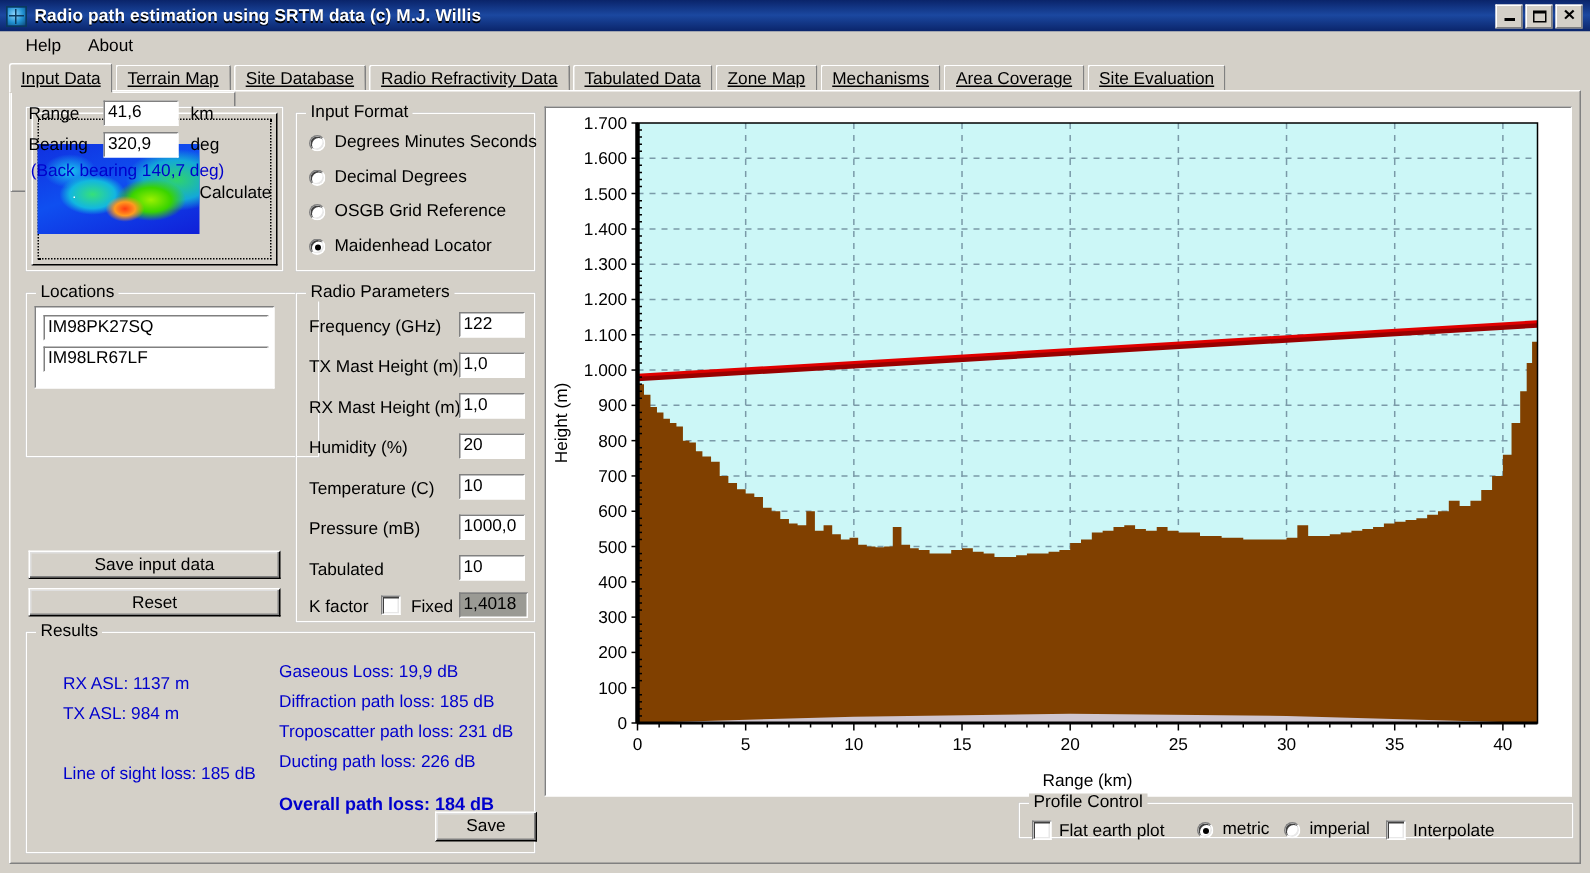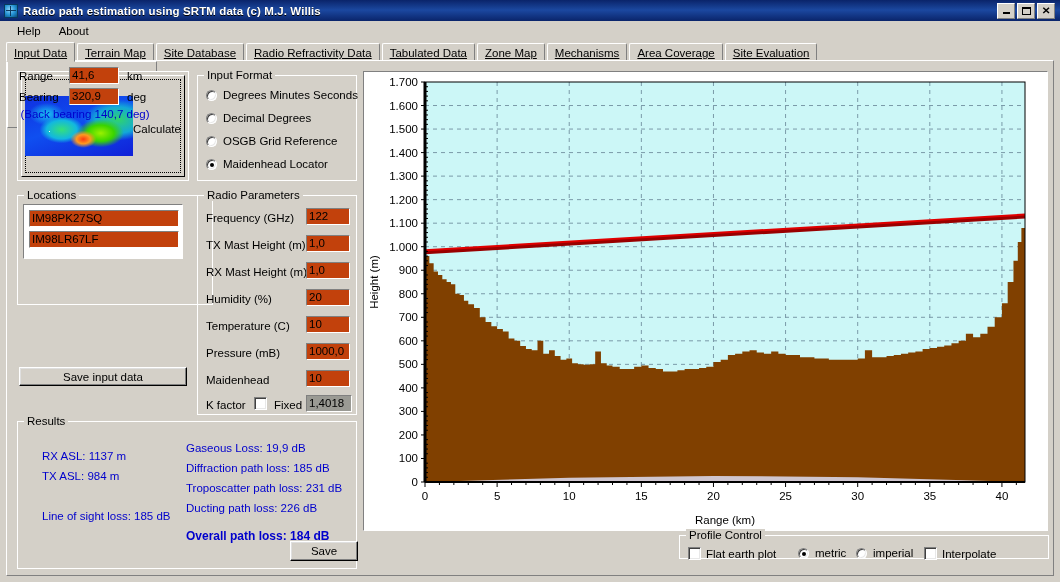--- a/index.html
+++ b/index.html
@@ -95,21 +95,21 @@
     background:#fff;border:1px solid;border-color:#808080 #fff #fff #808080;
     box-shadow:inset 1px 1px 0 #404040, inset -1px -1px 0 #e8e8e8;
     position:relative;
   }
   .radio.on:after{content:"";position:absolute;left:3px;top:3px;width:4px;height:4px;border-radius:50%;background:#000;}
 
   
   #loc-group{left:10px;top:134px;width:196px;height:110px;}
   .loc-white{position:absolute;left:5px;top:8px;width:160px;height:55px;background:#fff;border:1px solid;border-color:#808080 #fff #fff #808080;}
   .txtin{
-    background:#c2410c;border:1px solid;border-color:#808080 #fff #fff #808080;
+    background:#ffffff;border:1px solid;border-color:#808080 #fff #fff #808080;
     font-family:"Liberation Sans",sans-serif;font-size:11.5px;line-height:15px;
     padding:0 2px;white-space:nowrap;overflow:hidden;
   }
   #loc1{position:absolute;left:5px;top:5px;width:150px;height:17px;}
   #loc2{position:absolute;left:5px;top:26px;width:150px;height:17px;}
 
   #rb-group{left:15px;top:203px;width:150px;height:67px;background:#d4d0c8;border:1px solid;border-color:#fff #808080 #808080 #fff;}
   .rb-label{position:absolute;font-size:11.5px;}
   .rb-unit{position:absolute;font-size:11.5px;}
   #backbearing{position:absolute;left:8px;top:47px;width:140px;text-align:center;color:#0000cc;font-size:11.5px;}
@@ -238,20 +238,21 @@
       <div class="rb-label" style="left:12px;top:9px;">Range</div>
       <div class="txtin" style="position:absolute;left:62px;top:6px;width:50px;height:17px;">41,6</div>
       <div class="rb-unit" style="left:120px;top:9px;">km</div>
       <div class="rb-label" style="left:12px;top:30px;">Bearing</div>
       <div class="txtin" style="position:absolute;left:62px;top:27px;width:50px;height:17px;">320,9</div>
       <div class="rb-unit" style="left:120px;top:30px;">deg</div>
       <div id="backbearing">(Back bearing 140,7 deg)</div>
     </div>
 
     <div class="pbtn" id="save-input">Save input data</div>
+    <div class="pbtn" id="reset-btn">Reset</div>
 
     <div class="group" id="rp-group">
       <div class="gb-in"></div>
       <div class="group-title">Radio Parameters</div>
 
       <div class="rp-label" style="left:8px;top:16px;">Frequency (GHz)</div>
       <div class="txtin rp-in" style="left:108px;top:12px;">122</div>
 
       <div class="rp-label" style="left:8px;top:43px;">TX Mast Height (m)</div>
       <div class="txtin rp-in" style="left:108px;top:39px;">1,0</div>
@@ -261,21 +262,21 @@
 
       <div class="rp-label" style="left:8px;top:97px;">Humidity (%)</div>
       <div class="txtin rp-in" style="left:108px;top:93px;">20</div>
 
       <div class="rp-label" style="left:8px;top:124px;">Temperature (C)</div>
       <div class="txtin rp-in" style="left:108px;top:120px;">10</div>
 
       <div class="rp-label" style="left:8px;top:151px;">Pressure (mB)</div>
       <div class="txtin rp-in" style="left:108px;top:147px;">1000,0</div>
 
-      <div class="rp-label" style="left:8px;top:178px;">Maidenhead</div>
+      <div class="rp-label" style="left:8px;top:178px;">Tabulated</div>
       <div class="txtin rp-in" style="left:108px;top:174px;">10</div>
 
       <div class="rp-label" style="left:8px;top:203px;">K factor</div>
       <div class="chk" style="position:absolute;left:56px;top:201px;margin:0;"></div>
       <div class="rp-label" style="left:76px;top:203px;">Fixed</div>
       <div class="kf-box" style="left:108px;top:199px;">1,4018</div>
     </div>
 
     <div class="group" id="res-group">
       <div class="gb-in"></div>

